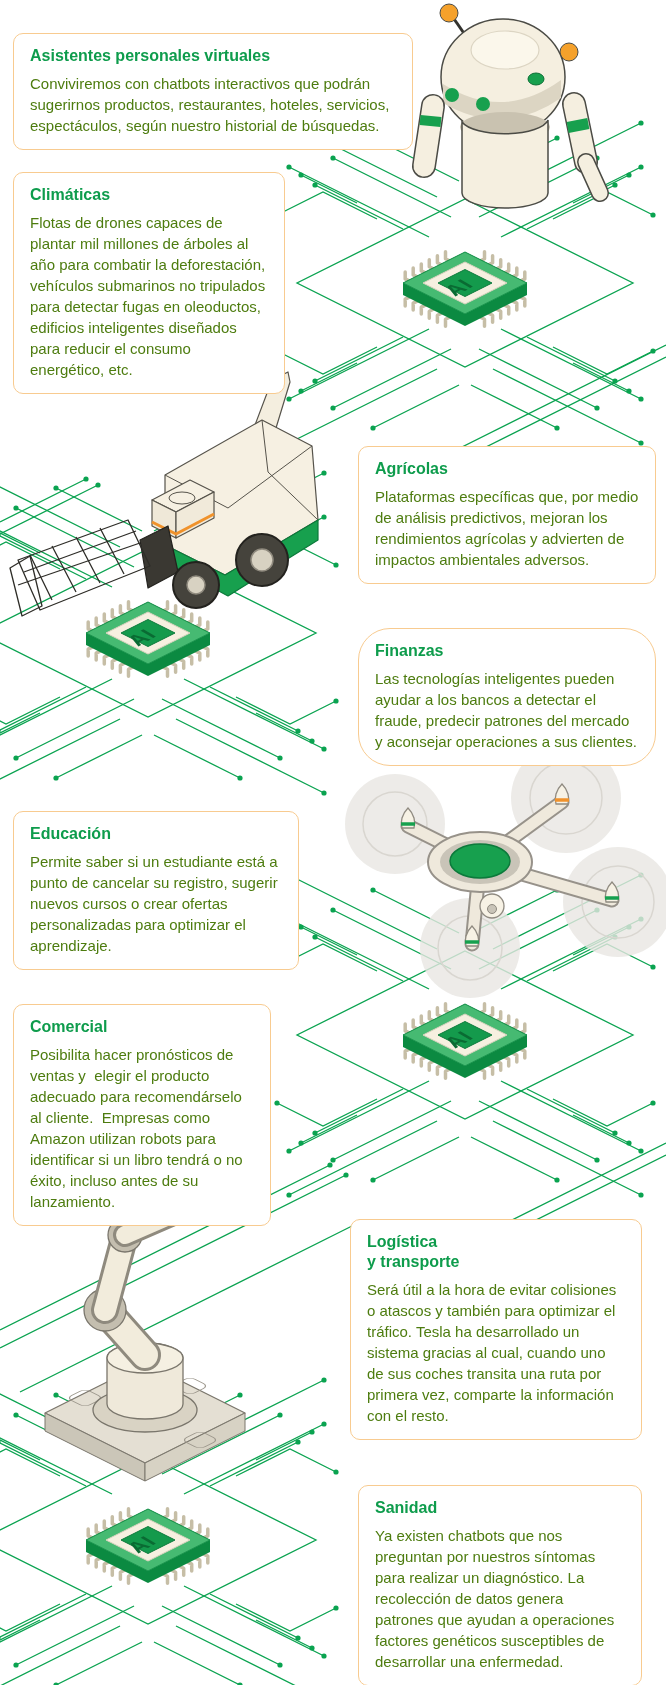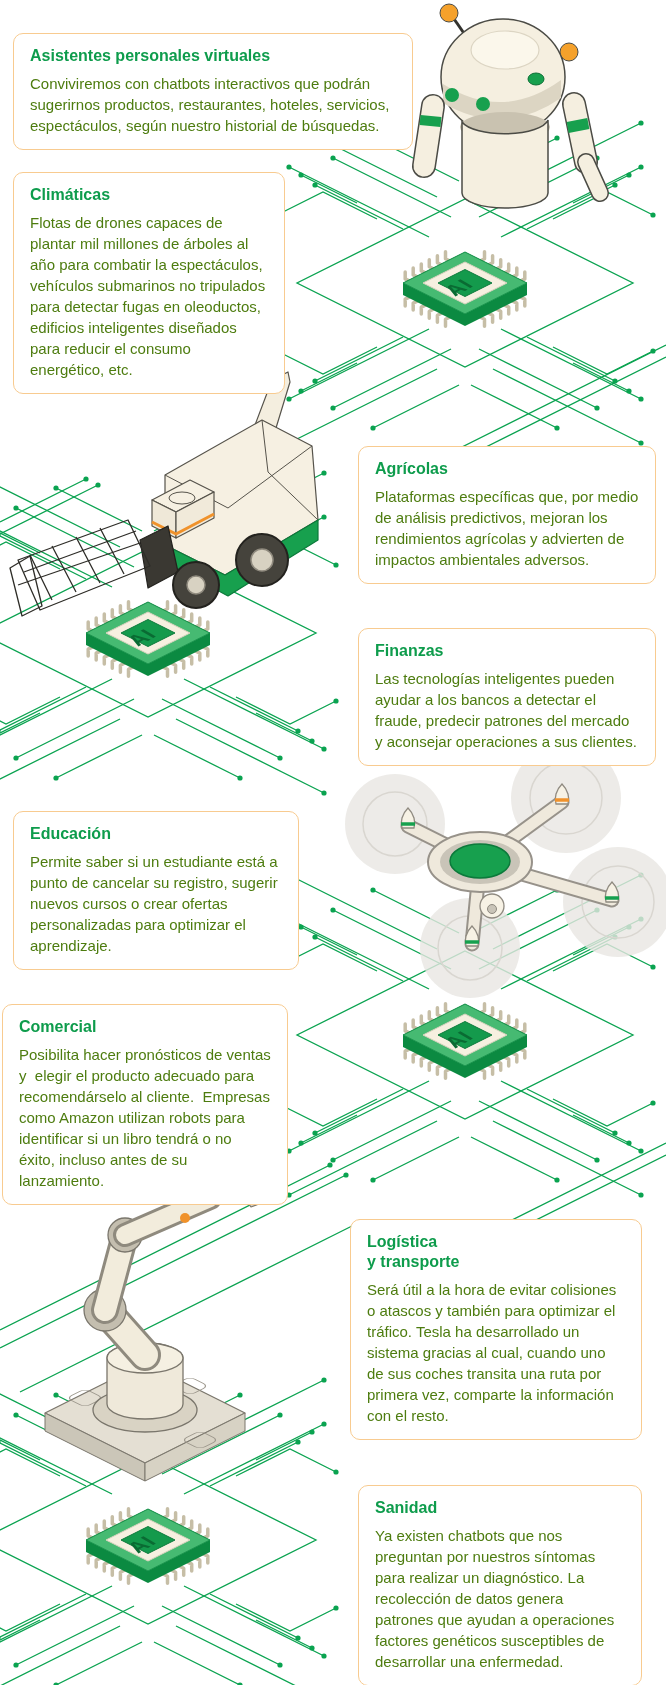--- a/index.html
+++ b/index.html
@@ -17,23 +17,23 @@
   .card h3{
     margin:0 0 7px 0;font-size:16px;line-height:1.25;font-weight:700;
     color:#0E9C4C;white-space:pre-line;
   }
   .card p{
     margin:0;font-size:15px;line-height:1.4;color:#4d7c0f;white-space:pre-wrap;
   }
   .c1{left:13px;top:33px;width:400px;}
   .c2{left:13px;top:172px;width:272px;}
   .c3{left:358px;top:446px;width:298px;}
-  .c4{left:358px;top:628px;width:298px;}
+  .c4{left:358px;top:628px;width:298px;border-radius:32px;}
   .c5{left:13px;top:811px;width:286px;}
-  .c6{left:2px;top:1004px;width:286px;}
+  .c6{left:13px;top:1004px;width:258px;}
   .c7{left:350px;top:1219px;width:292px;}
   .c8{left:358px;top:1485px;width:284px;}
   .chipTxt{
     font-family:"Liberation Sans",sans-serif;font-weight:700;font-size:21px;
     fill:#0A6B33;letter-spacing:1px;text-anchor:middle;
   }
 </style>
 </head>
 <body>
 
@@ -249,21 +249,21 @@
     <text class="chipTxt" transform="translate(148,1540) matrix(0.866,-0.5,0.866,0.5,0,8)">AI</text>
   </svg>
 
   <div class="card c1">
     <h3>Asistentes personales virtuales</h3>
     <p>Conviviremos con chatbots interactivos que podrán sugerirnos productos, restaurantes, hoteles, servicios, espectáculos, según nuestro historial de búsquedas.</p>
   </div>
 
   <div class="card c2">
     <h3>Climáticas</h3>
-    <p>Flotas de drones capaces de plantar mil millones de árboles al año para combatir la espectáculos,  vehículos submarinos no tripulados para detectar fugas en oleoductos, edificios inteligentes diseñados para reducir el consumo energético, etc.</p>
+    <p>Flotas de drones capaces de plantar mil millones de árboles al año para combatir la deforestación,  vehículos submarinos no tripulados para detectar fugas en oleoductos, edificios inteligentes diseñados para reducir el consumo energético, etc.</p>
   </div>
 
   <div class="card c3">
     <h3>Agrícolas</h3>
     <p>Plataformas específicas que, por medio de análisis predictivos, mejoran los rendimientos agrícolas y advierten de impactos ambientales adversos.</p>
   </div>
 
   <div class="card c4">
     <h3>Finanzas</h3>
     <p>Las tecnologías inteligentes pueden ayudar a los bancos a detectar el fraude, predecir patrones del mercado y aconsejar operaciones a sus clientes.</p>

